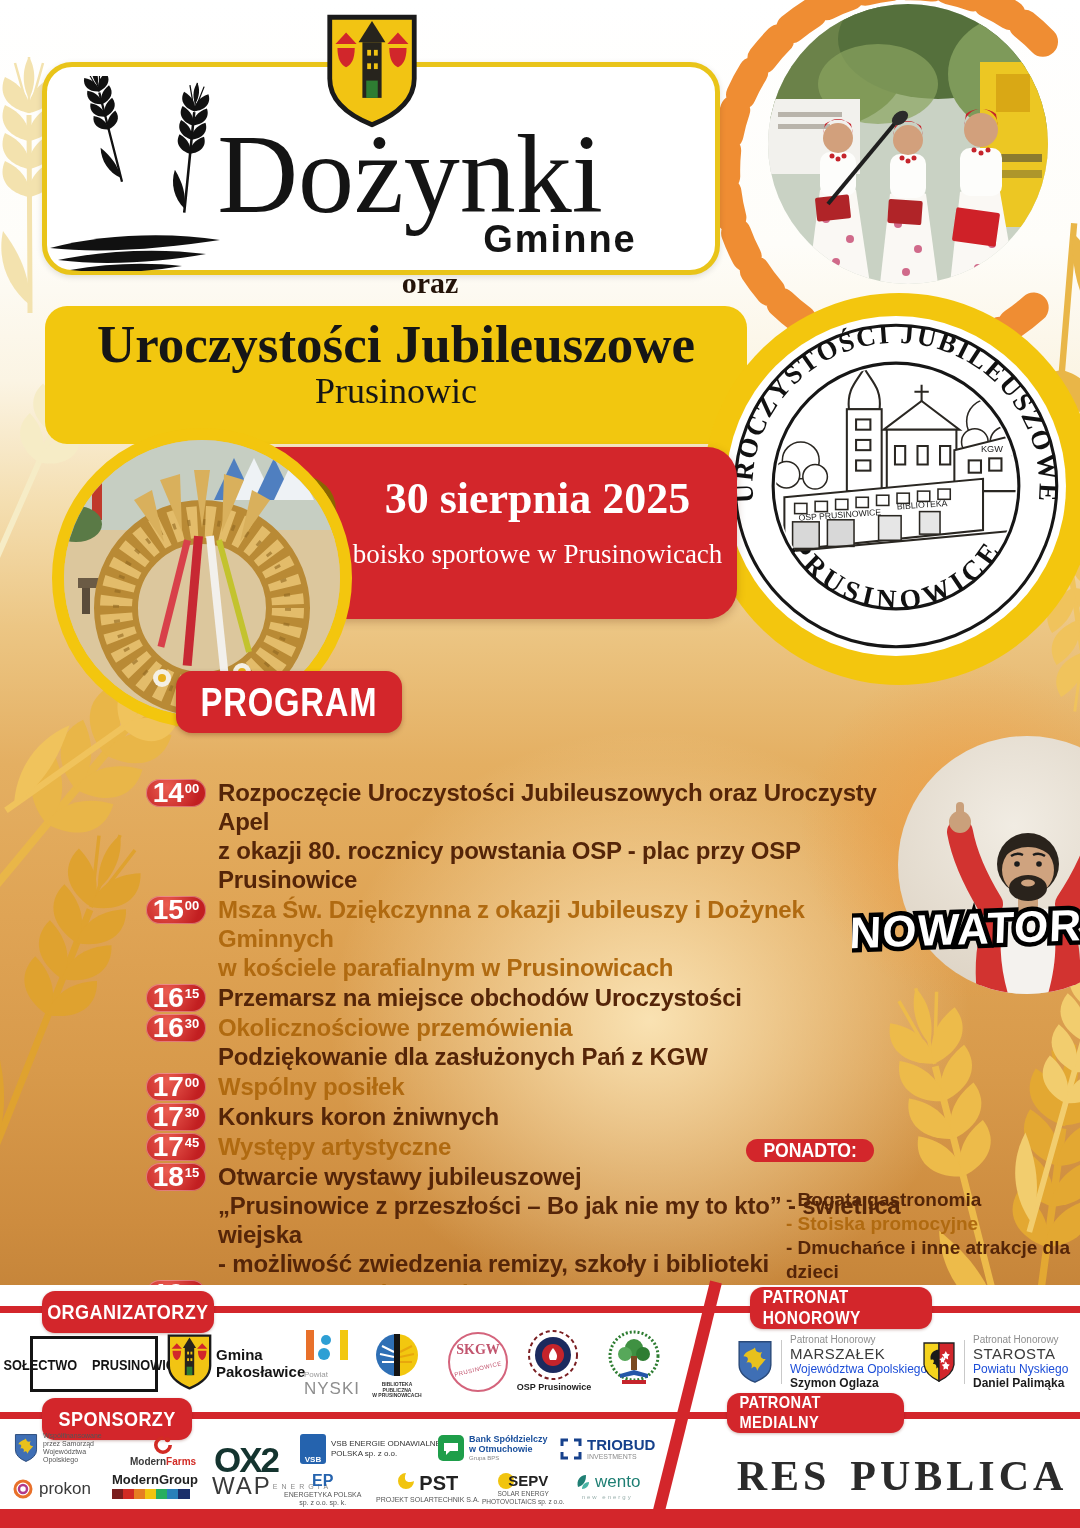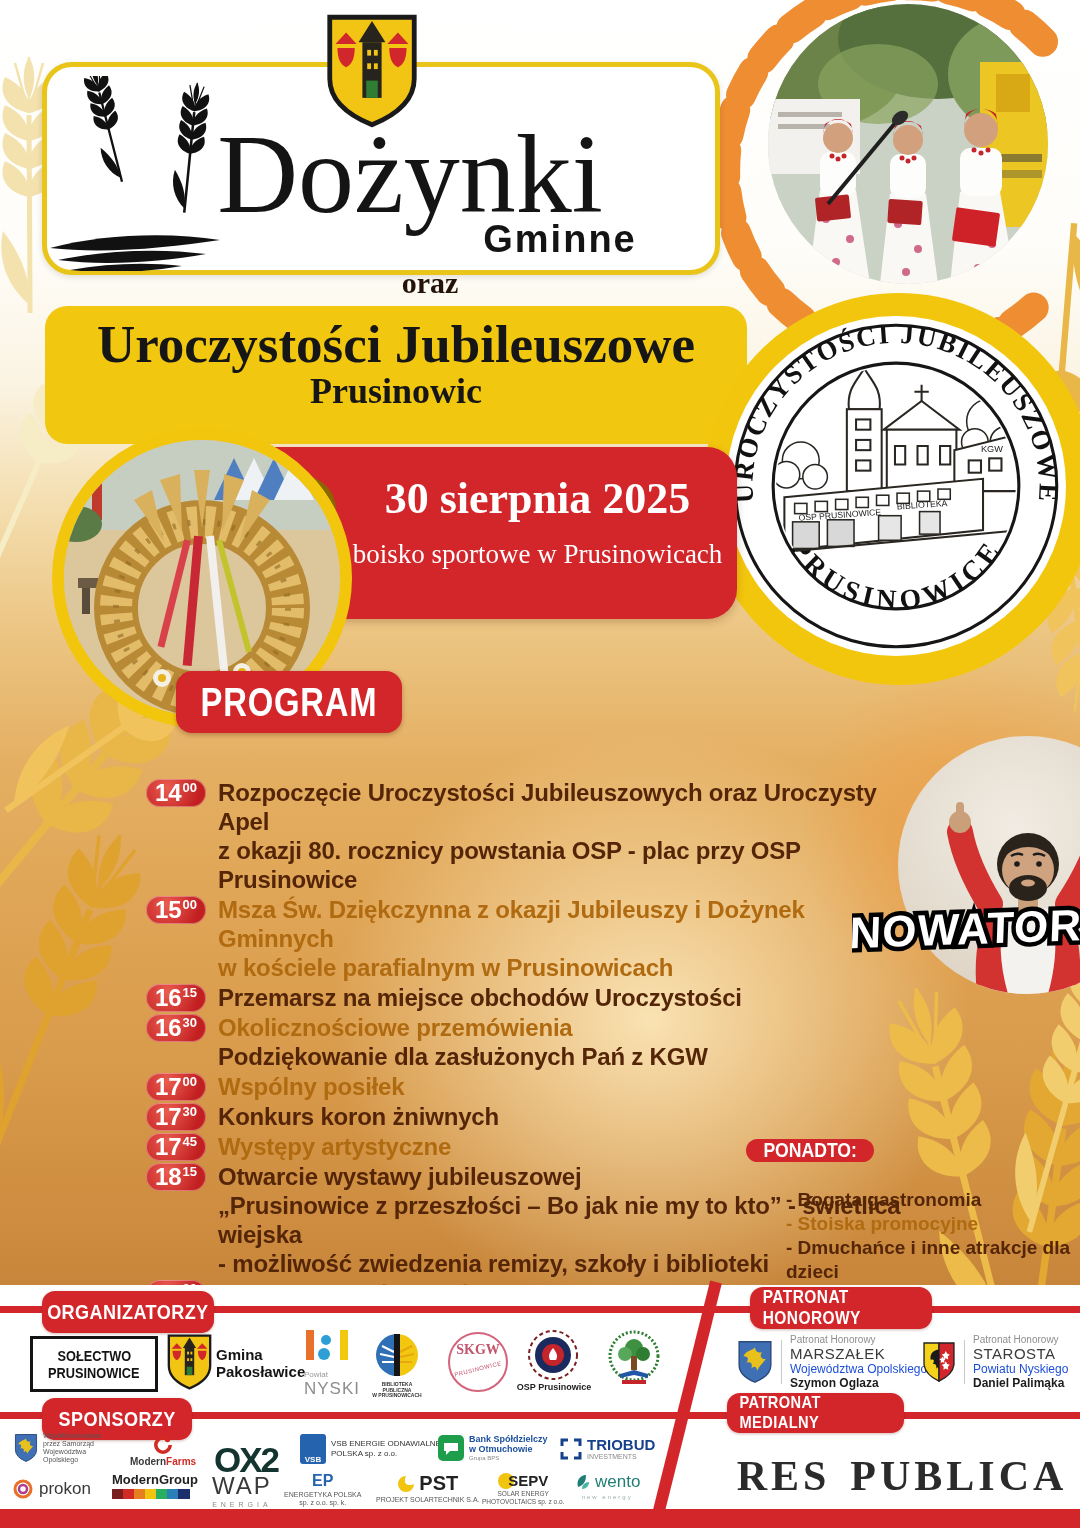--- a/index.html
+++ b/index.html
@@ -21,41 +21,41 @@
   .title-main{position:absolute;left:150px;top:118px;width:520px;text-align:center;
     font-family:"Liberation Serif",serif;font-size:112px;line-height:1;color:#141414;font-weight:500;}
   .title-sub{position:absolute;left:455px;top:218px;width:210px;text-align:center;
     font-weight:bold;font-size:38px;letter-spacing:2px;color:#141414;}
   .oraz{position:absolute;left:355px;top:266px;width:150px;text-align:center;
     font-family:"Liberation Serif",serif;font-weight:bold;font-size:30px;color:#241309;}
   
   .jubilee{position:absolute;left:45px;top:306px;width:702px;height:138px;background:#f2c70f;
     border-radius:22px;text-align:center;color:#161616;}
   .jubilee .l1{margin-top:8px;font-family:"Liberation Serif",serif;font-weight:600;font-size:53px;}
-  .jubilee .l2{margin-top:-4px;font-family:"Liberation Serif",serif;font-weight:700;font-size:36px;}
+  .jubilee .l2{margin-top:-4px;font-family:"Liberation Serif",serif;font-weight:400;font-size:36px;}
   
   .datebox{position:absolute;left:225px;top:447px;width:512px;height:172px;background:#d3262b;
     border-radius:30px;box-shadow:0 3px 8px rgba(90,30,0,.25);}
   .date-l1{position:absolute;left:120px;top:26px;width:385px;text-align:center;color:#fff;
     font-family:"Liberation Serif",serif;font-weight:bold;font-size:44px;}
   .date-l2{position:absolute;left:115px;top:92px;width:395px;text-align:center;color:#fff;
     font-family:"Liberation Serif",serif;font-size:27px;}
   
   .seal-back{position:absolute;left:703px;top:293px;width:392px;height:392px;border-radius:50%;background:#f3c60e;}
   .seal{position:absolute;left:725px;top:315px;width:342px;height:342px;}
   
   .prog-badge{position:absolute;left:176px;top:671px;width:226px;height:62px;background:#d3262b;
     border-radius:16px;display:flex;align-items:center;justify-content:center;box-shadow:0 2px 5px rgba(80,20,0,.3);}
   .prog-badge span{color:#fff;font-weight:bold;font-size:40px;display:inline-block;transform:scaleX(.82);letter-spacing:1px;}
   .prog-list{position:absolute;left:146px;top:778px;width:770px;}
   .prog-item{display:flex;align-items:flex-start;margin-bottom:1px;}
   .pill{flex:0 0 60px;height:28px;margin-top:1px;border-radius:15px;
     background:radial-gradient(circle at 35% 30%,#ea5c50,#c21f21 75%);
     color:#fff;text-align:center;font-weight:bold;box-shadow:inset 0 0 0 1px rgba(255,255,255,.35);}
-  .pill .pt{font-size:24px;line-height:28px;}
+  .pill .pt{font-size:28px;line-height:28px;}
   .pill .ps{font-size:13px;vertical-align:9px;margin-left:1px;}
   .plines{margin-left:12px;}
   .pline{font-weight:bold;font-size:24px;line-height:29px;letter-spacing:-.2px;}
   .pline.dark{color:#552508;}
   .pline.amber{color:#b06a10;}
   
   .pon-badge{position:absolute;left:746px;top:1139px;width:128px;height:23px;background:#d3262b;
     border-radius:12px;display:flex;align-items:center;justify-content:center;}
   .pon-badge span{color:#fff;font-weight:bold;font-size:20px;display:inline-block;transform:scaleX(.88);}
   .pon-list{position:absolute;left:746px;top:1188px;width:330px;}
@@ -74,21 +74,21 @@
   .hline{position:absolute;left:0;width:1080px;height:7px;background:#d3262b;}
   .hline.h1{top:1306px;} .hline.h2{top:1412px;}
   .diag{position:absolute;left:710px;top:1282px;width:12px;height:256px;background:#d3262b;
     transform:rotate(14deg);transform-origin:50% 0;}
   .redband{position:absolute;left:0;top:1509px;width:1080px;height:19px;background:#d3262b;}
   .sec-badge{position:absolute;background:#d3262b;border-radius:13px;display:flex;align-items:center;
     justify-content:center;box-shadow:0 1px 3px rgba(100,20,10,.3);}
   .sec-badge span{color:#fff;font-weight:bold;display:inline-block;transform:scaleX(.86);letter-spacing:.5px;}
   
   .solectwo{position:absolute;left:30px;top:1336px;width:122px;height:50px;border:3px solid #141414;
-    background:#fff;display:flex;flex-direction:column;align-items:center;justify-content:center;}
+    background:#fff;display:flex;flex-direction:row;align-items:center;justify-content:center;}
   .solectwo div{font-weight:bold;font-size:15px;line-height:17px;color:#141414;transform:scaleX(.85);}
   .org-gmina-text{position:absolute;left:216px;top:1346px;font-weight:bold;font-size:15px;line-height:17px;color:#141414;}
   .powiat{position:absolute;left:304px;top:1330px;width:70px;text-align:left;}
   .powiat .small{font-size:8px;color:#9a9a9a;margin-top:2px;}
   .powiat .big{font-size:17px;color:#8e8e8e;letter-spacing:1px;}
   .minitxt{font-size:5px;line-height:5.5px;color:#333;text-align:center;font-weight:bold;}
   .osp-cap{position:absolute;left:514px;top:1382px;width:80px;text-align:center;font-size:9px;font-weight:bold;color:#222;}
   
   .hon-entry{position:absolute;display:flex;align-items:center;}
   .hon-sep{width:1px;height:44px;background:#c9c9c9;margin:0 8px;}
@@ -689,33 +689,33 @@
     <svg width="22" height="22" viewBox="0 0 22 22">
       <circle cx="11" cy="11" r="8" fill="none" stroke="#e8702a" stroke-width="3"></circle>
       <circle cx="11" cy="11" r="4" fill="none" stroke="#b13a8a" stroke-width="2.5"></circle>
     </svg>
     <span style="font-size:17px;color:#3a3a3a;">prokon</span>
   </div>
   <div class="sp" style="left:112px;top:1472px;flex-direction:column;gap:2px;align-items:flex-start;">
     <span style="font-size:13px;font-weight:bold;color:#222;">ModernGroup</span>
     <div class="mg-strip"></div>
   </div>
-  <div class="sp" style="left:212px;top:1472px;flex-direction:column;gap:1px;">
+  <div class="sp" style="left:212px;top:1472px;flex-direction:row;gap:1px;">
     <span style="font-size:24px;color:#3a3a3a;letter-spacing:2px;">WAP</span>
     <span style="font-size:7px;color:#8a8a8a;letter-spacing:4px;">ENERGIA</span>
   </div>
   <div class="sp" style="left:284px;top:1472px;flex-direction:column;gap:1px;">
     <span style="font-size:16px;font-weight:bold;color:#2563ae;">EP</span>
     <div class="cap" style="text-align:center">
       <div>ENERGETYKA POLSKA</div>
       <div>sp. z o.o. sp. k.</div>
     </div>
   </div>
   <div class="sp" style="left:376px;top:1472px;flex-direction:column;gap:1px;">
-    <div style="display:flex;align-items:center;gap:4px;">
+    <div style="display:flex;align-items:flex-start;gap:4px;">
       <svg width="18" height="18" viewBox="0 0 18 18">
         <path d="M9 1 A8 8 0 1 0 17 9 C13 11 5 11 9 1 Z" fill="#f1c40f"></path>
       </svg>
       <span style="font-size:20px;font-weight:bold;color:#222;">PST</span>
     </div>
     <span class="cap">PROJEKT SOLARTECHNIK S.A.</span>
   </div>
   <div class="sp" style="left:482px;top:1472px;flex-direction:column;gap:1px;">
     <div style="display:flex;align-items:center;">
       <span class="sq" style="width:16px;height:16px;border-radius:50%;background:#f1c40f;margin-right:-6px;"></span>

